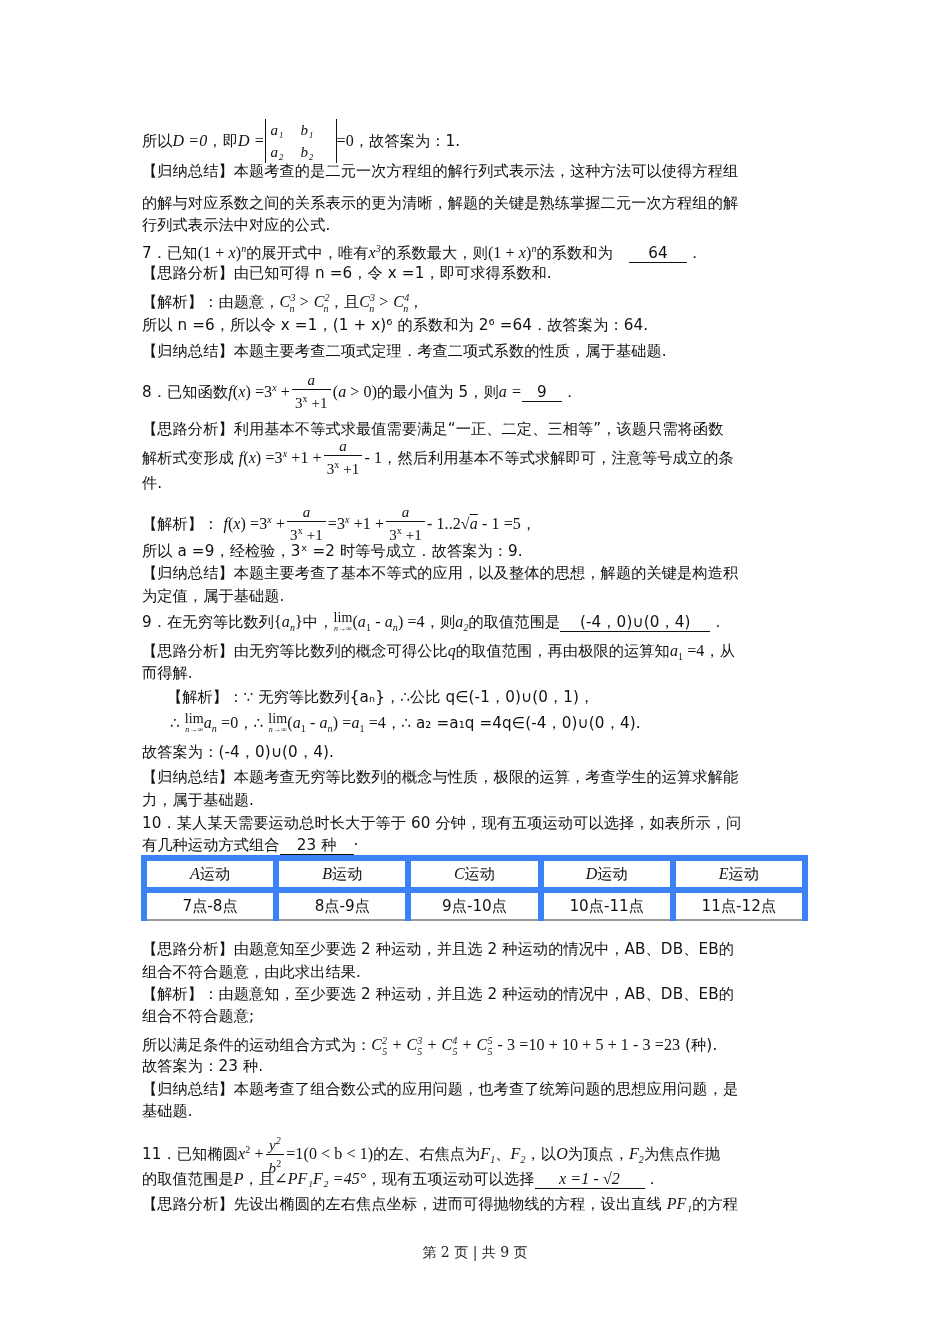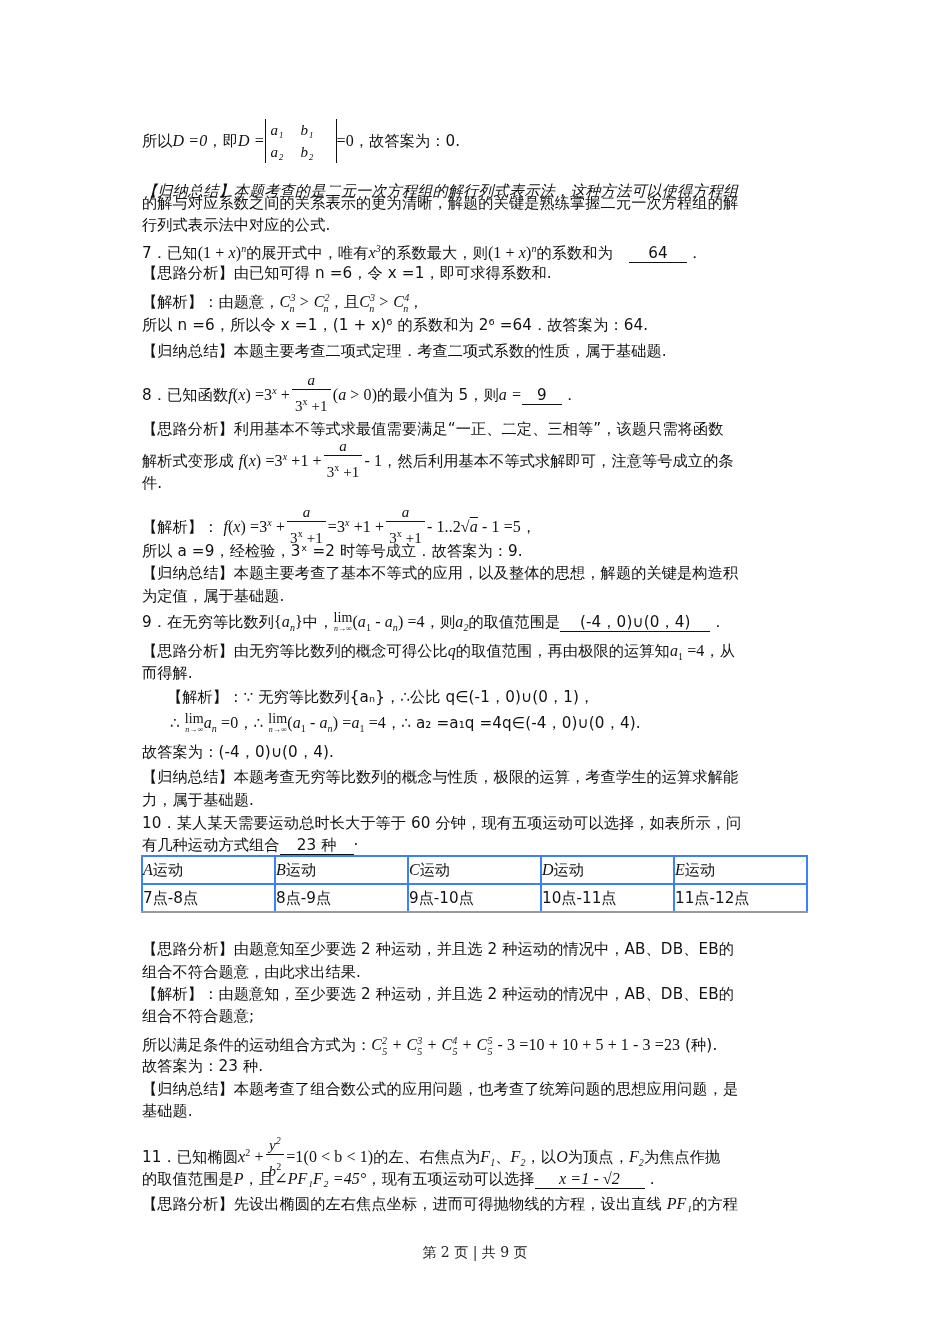--- a/index.html
+++ b/index.html
@@ -6,39 +6,39 @@
   body { width: 950px; height: 1344px; position: relative; overflow: hidden;
          font-family: "DejaVu Sans", "Liberation Sans", sans-serif; color: #111; }
   .page { position: absolute; left: 142px; top: 0; width: 668px; }
   .line { position: absolute; left: 0; white-space: nowrap; font-size: 15.2px; line-height: 22px; letter-spacing: 0.1px; }
   .m { font-family: "Liberation Serif", "DejaVu Serif", serif; font-style: italic; font-size: 16px; }
   .mr { font-family: "Liberation Serif", "DejaVu Serif", serif; font-size: 16px; }
   sup, sub { font-size: 10px; font-family: "Liberation Serif", serif; }
   .blank { display: inline-block; border-bottom: 1px solid #111; text-align: center; line-height: 18px; }
   .frac { display: inline-block; vertical-align: middle; text-align: center; font-family: "Liberation Serif", serif; font-size: 15px; margin: 0 2px; }
   .frac .num { display: block; border-bottom: 1px solid #111; padding: 0 3px; line-height: 17px; font-style: italic; }
-  .frac .den { display: block; line-height: 23px; padding: 0 3px; }
+  .frac .den { display: block; line-height: 18px; padding: 0 3px; }
   .det { display: inline-block; vertical-align: middle; border-left: 1px solid #111; border-right: 1px solid #111; padding: 0 5px; font-family: "Liberation Serif", serif; font-style: italic; font-size: 15px; line-height: 22px; }
   .det span { display: inline-block; width: 30px; }
   .lim { display: inline-block; vertical-align: middle; text-align: center; font-family: "Liberation Serif", serif; font-size: 14px; line-height: 12px; }
   .lim small { display: block; font-size: 8px; line-height: 9px; font-style: italic; }
   table.sport { position: absolute; left: -1px; top: 855px; width: 667px; border-collapse: collapse; font-size: 15.2px; }
-  table.sport td { border: 2px solid #3b82f6; height: 26px; padding: 0; width: 20%; }
+  table.sport td { border: 6px solid #3b82f6; text-align: center; height: 26px; padding: 0; width: 20%; }
   table.sport tr.r2 td { border-bottom: 2px solid #999; }
   .footer { position: absolute; left: 0; width: 950px; top: 1244px; text-align: center; font-size: 14px; color: #222; font-family: "DejaVu Serif", serif; }
 </style>
 </head>
 <body>
 
 <div class="page">
 
   <div class="line" style="top:119px;">
-    <span>所以</span><span class="m">D =0</span><span>，即</span><span class="m">D =</span><span class="det"><span>a₁</span><span>b₁</span><br><span>a₂</span><span>b₂</span></span><span class="mr">=0</span><span>，故答案为：0.</span>
+    <span>所以</span><span class="m">D =0</span><span>，即</span><span class="m">D =</span><span class="det"><span>a₁</span><span>b₁</span><br><span>a₂</span><span>b₂</span></span><span class="mr">=0</span><span>，故答案为：1.</span>
   </div>
-  <div class="line" style="top:180px;font-style:italic;">【归纳总结】本题考查的是二元一次方程组的解行列式表示法，这种方法可以使得方程组</div>
+  <div class="line" style="top:160px;">【归纳总结】本题考查的是二元一次方程组的解行列式表示法，这种方法可以使得方程组</div>
   <div class="line" style="top:192px;">的解与对应系数之间的关系表示的更为清晰，解题的关键是熟练掌握二元一次方程组的解</div>
   <div class="line" style="top:214px;">行列式表示法中对应的公式.</div>
 
   <div class="line" style="top:238px;">
     <span>7．</span><span>已知</span><span class="mr">(1 + <i>x</i>)<sup><i>n</i></sup></span><span>的展开式中，唯有</span><span class="m">x<sup>3</sup></span><span>的系数最大，则</span><span class="mr">(1 + <i>x</i>)<sup><i>n</i></sup></span><span>的系数和为</span><span class="blank" style="width:58px;margin-left:16px;">64</span>．
   </div>
   <div class="line" style="top:262px;">【思路分析】由已知可得 n =6，令 x =1，即可求得系数和.</div>
   <div class="line" style="top:287px;">
     <span>【解析】：由题意，</span><span class="m">C<sup>3</sup><sub style="margin-left:-6px">n</sub> &gt; C<sup>2</sup><sub style="margin-left:-6px">n</sub></span>，且<span class="m">C<sup>3</sup><sub style="margin-left:-6px">n</sub> &gt; C<sup>4</sup><sub style="margin-left:-6px">n</sub></span>，
   </div>

